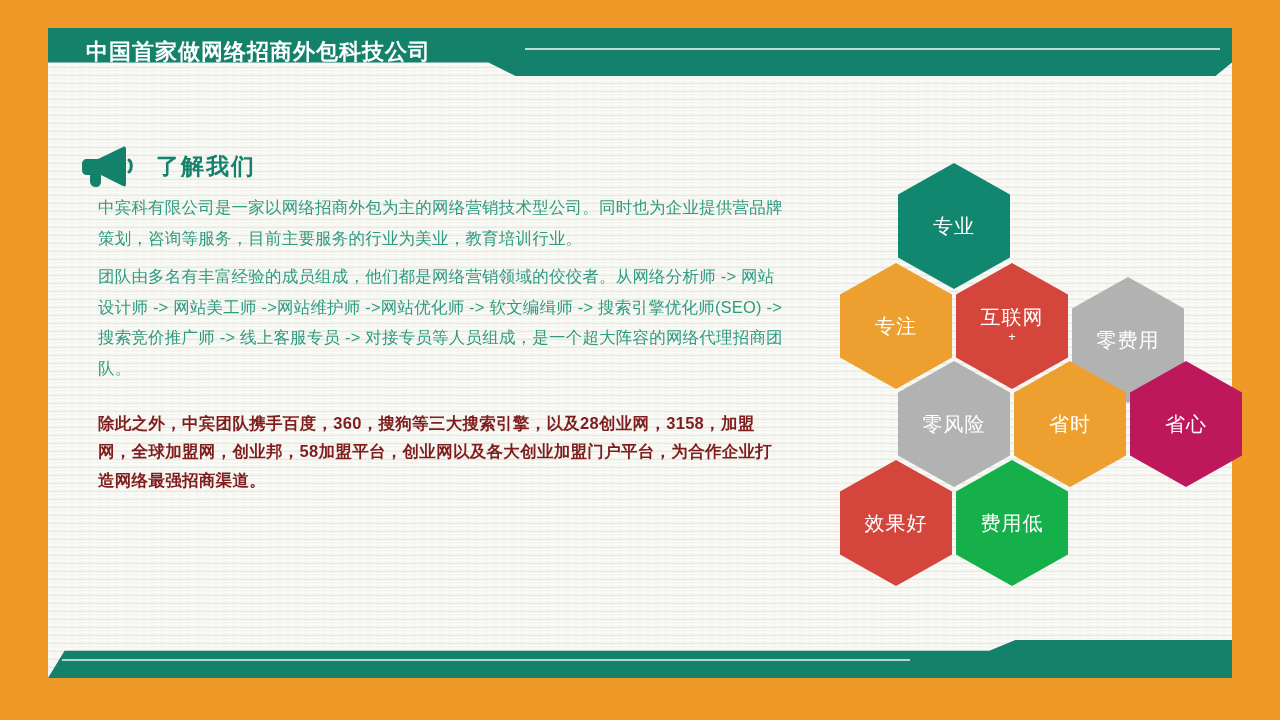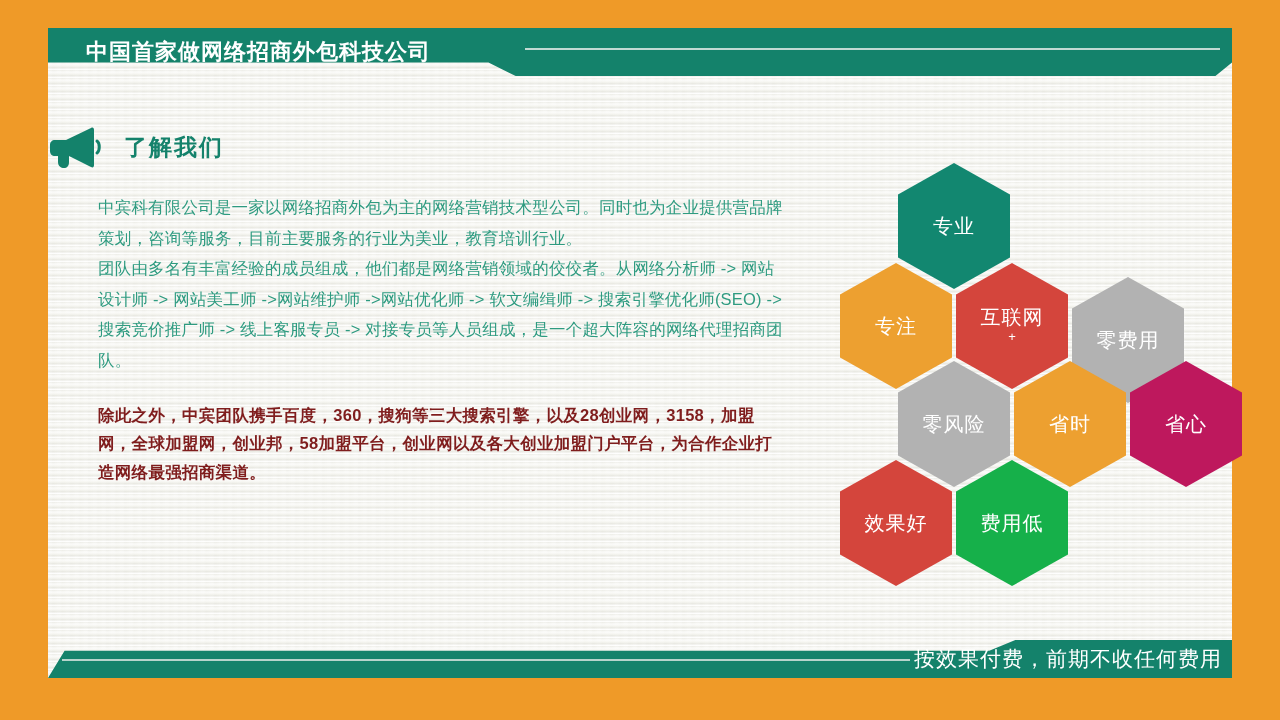--- a/index.html
+++ b/index.html
@@ -82,25 +82,26 @@
     height: 2px;
     background: #dfe9e5;
     opacity: .85;
     z-index: 9;
   }
 
   
   .heading {
     position: absolute;
     left: 48px;
-    top: 125px;
+    top: 144px;
     display: flex;
     align-items: center;
     gap: 22px;
     z-index: 4;
+    padding-left: 32px;
   }
   .megaphone-icon {
     width: 54px;
     height: 44px;
     display: block;
   }
   .heading-text {
     color: #14826b;
     font-size: 23px;
     font-weight: bold;
@@ -124,21 +125,21 @@
     margin: 0 0 26px 0;
     letter-spacing: .3px;
   }
   .p-body {
     color: #2e9b80;
     font-size: 16.5px;
     line-height: 1.85;
     margin: 0;
     letter-spacing: .2px;
   }
-  .p-body + .p-body { margin-top: 0; }
+  .p-body + .p-body { margin-top: 8px; }
   .p-bold-last {
     color: #7f1d1d;
     font-size: 16.5px;
     font-weight: bold;
     line-height: 1.72;
     margin: 26px 0 0 0;
     letter-spacing: .3px;
   }
 
   
@@ -261,15 +262,14 @@
       <div class="hex" style="left: 20px; top: 310px; background: rgb(212, 69, 60);">
         <span>效果好</span>
       </div>
       <div class="hex" style="left: 136px; top: 310px; background: rgb(22, 176, 74);">
         <span>费用低</span>
       </div>
     </div>
 
   <div class="bottom-band"></div>
   <div class="bottom-band-rule"></div>
-  <div class="bottom-band-text">按效果付费，前期不收任何费用</div>
 
 </div>
 
 </body></html>

